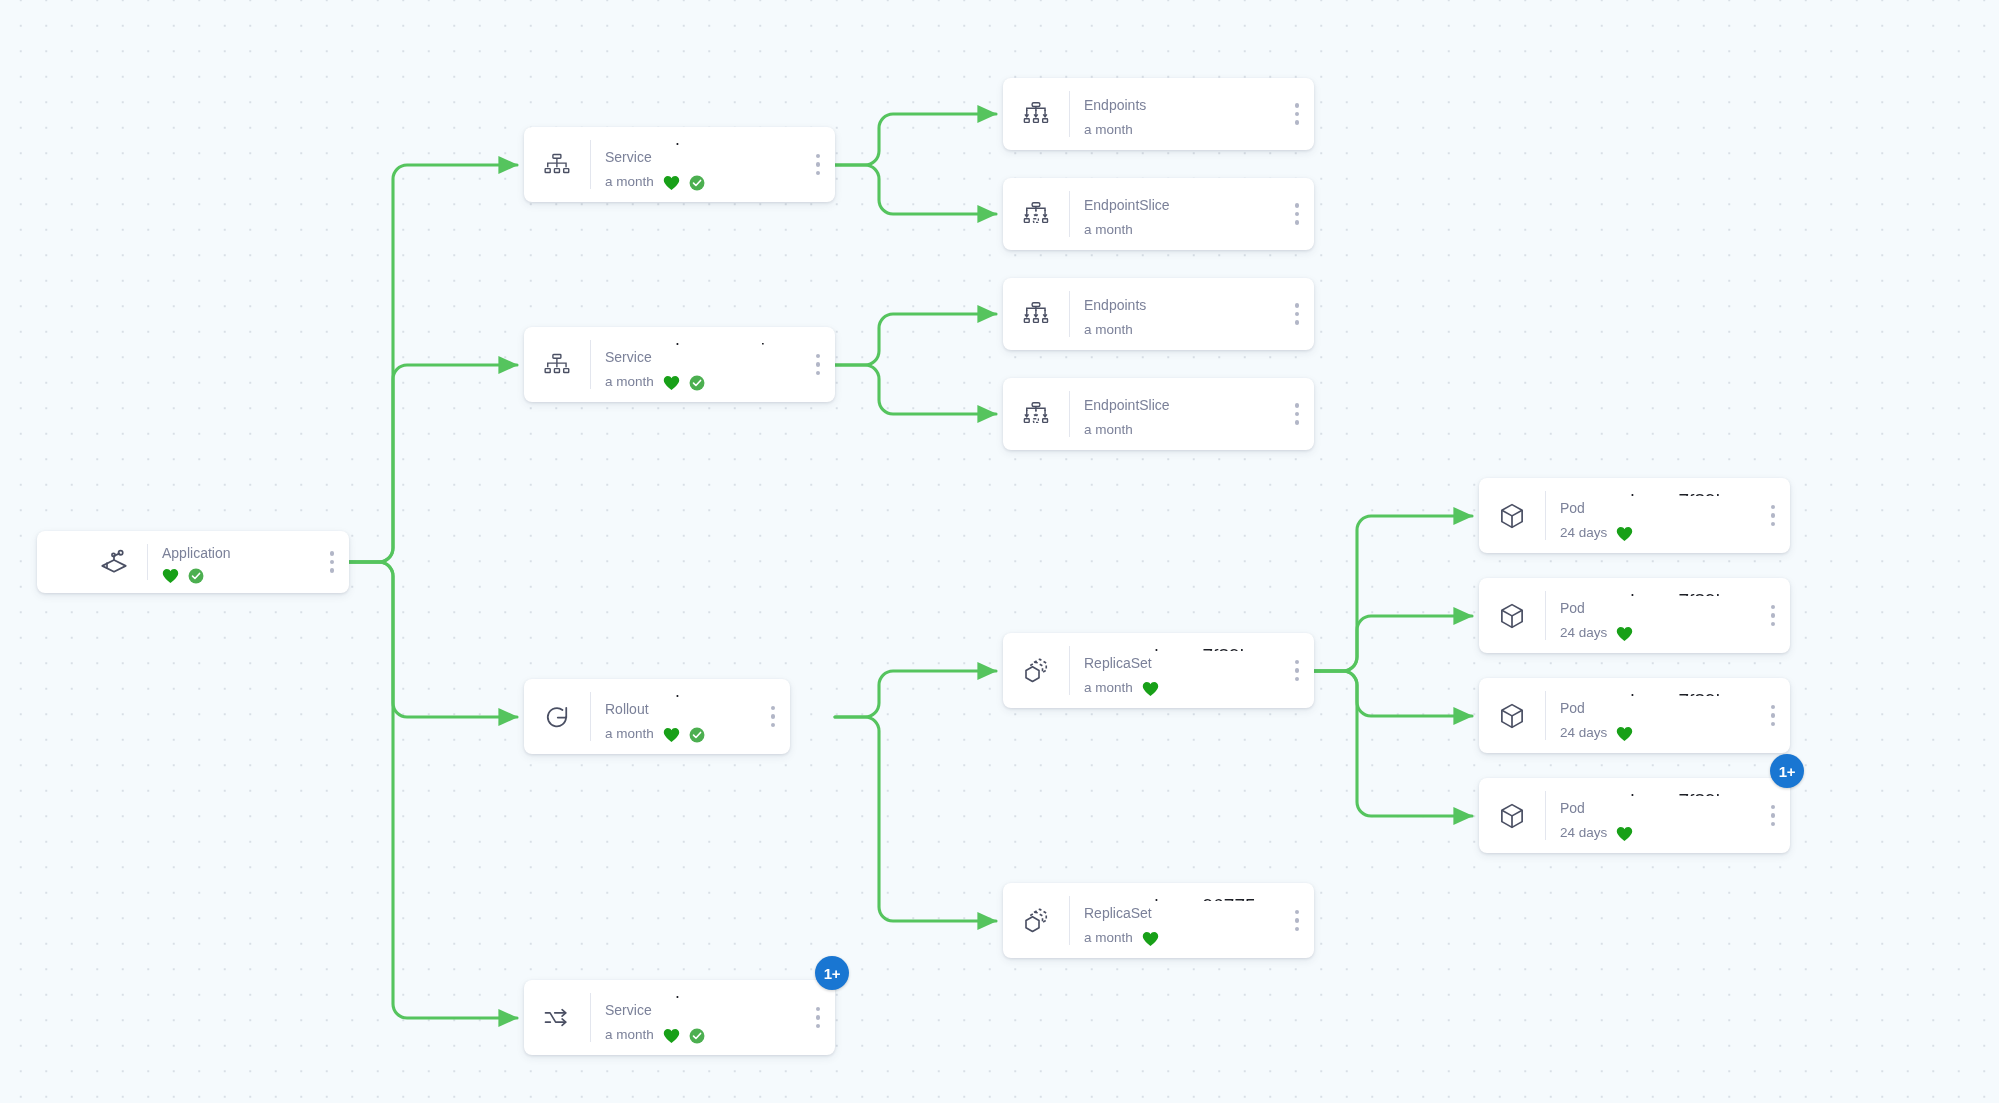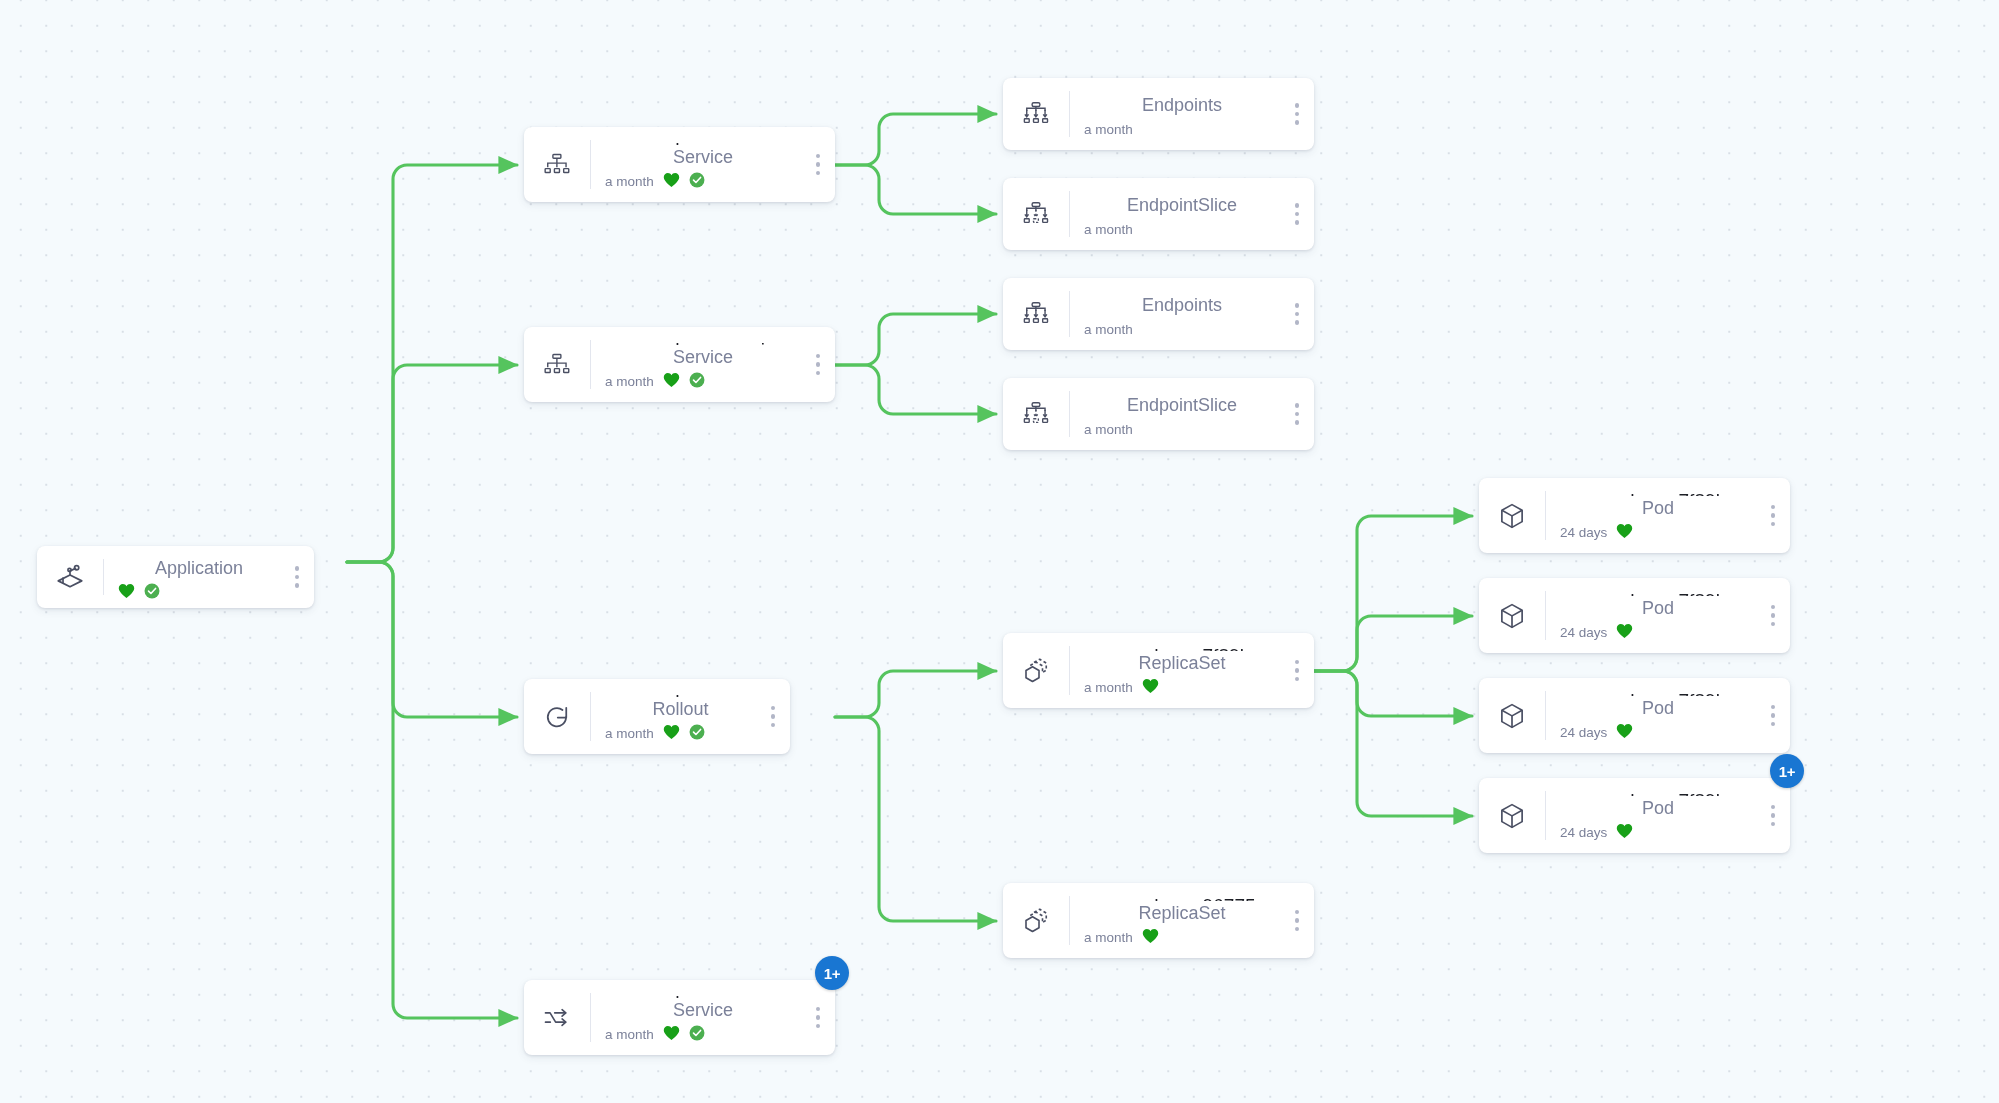--- a/index.html
+++ b/index.html
@@ -64,29 +64,28 @@
   .node .title {
     font-size: 19px;
     color: #1d1f26;
     line-height: 23px;
     white-space: nowrap;
     overflow: hidden;
     text-overflow: ellipsis;
     letter-spacing: 0.1px;
   }
   .node .kind {
-    font-size: 18px;
+    font-size: 14px;
     color: #7b8199;
     line-height: 21px;
     margin-top: 2px;
-    text-align: center;
   }
   .node .metarow {
     display: flex;
-    align-items: flex-start;
+    align-items: flex-end;
     gap: 9px;
     margin-top: 4px;
     height: 19px;
   }
   .node .age {
     font-size: 13.5px;
     color: #7b8199;
     line-height: 19px;
   }
   .node .kebab {
@@ -163,21 +162,21 @@
         <path d="M 835 717 L 865 717 A 14 14 0 0 0 879 703 L 879 685 A 14 14 0 0 1 893 671 L 996 671" marker-end="url(#arrow)"></path>
         <path d="M 835 717 L 865 717 A 14 14 0 0 1 879 731 L 879 907 A 14 14 0 0 0 893 921 L 996 921" marker-end="url(#arrow)"></path>
         <path d="M 1314 671 L 1343 671 A 14 14 0 0 0 1357 657 L 1357 530 A 14 14 0 0 1 1371 516 L 1472 516" marker-end="url(#arrow)"></path>
         <path d="M 1314 671 L 1343 671 A 14 14 0 0 0 1357 657 L 1357 630 A 14 14 0 0 1 1371 616 L 1472 616" marker-end="url(#arrow)"></path>
         <path d="M 1314 671 L 1343 671 A 14 14 0 0 1 1357 685 L 1357 702 A 14 14 0 0 0 1371 716 L 1472 716" marker-end="url(#arrow)"></path>
         <path d="M 1314 671 L 1343 671 A 14 14 0 0 1 1357 685 L 1357 802 A 14 14 0 0 0 1371 816 L 1472 816" marker-end="url(#arrow)"></path>
       </g>
   </svg>
 
   <div id="node-layer">
-      <div class="node" style="left: 37px; top: 546px; width: 277px; height: 62px;">
+      <div class="node" style="left: 37px; top: 531px; width: 312px; height: 62px; padding-left: 44px;">
         <div class="icon-col">
           <svg width="30" height="30" viewBox="0 0 24 24" fill="none" stroke="#4a4f63" stroke-width="1.35" stroke-linejoin="round" stroke-linecap="round">
       <path d="M2.6 15.1 L12 10.4 L21.4 15.1 L12 19.8 Z"></path>
       <path d="M12 10.4 L12 7.2"></path>
       <path d="M12 7.2 L16.4 5.1"></path>
       <circle cx="17.3" cy="4.6" r="1.7"></circle>
       <circle cx="11.6" cy="6.4" r="1.3"></circle>
       <path d="M6.4 12.8 L6.4 16.3"></path>
     </svg>
         </div>

